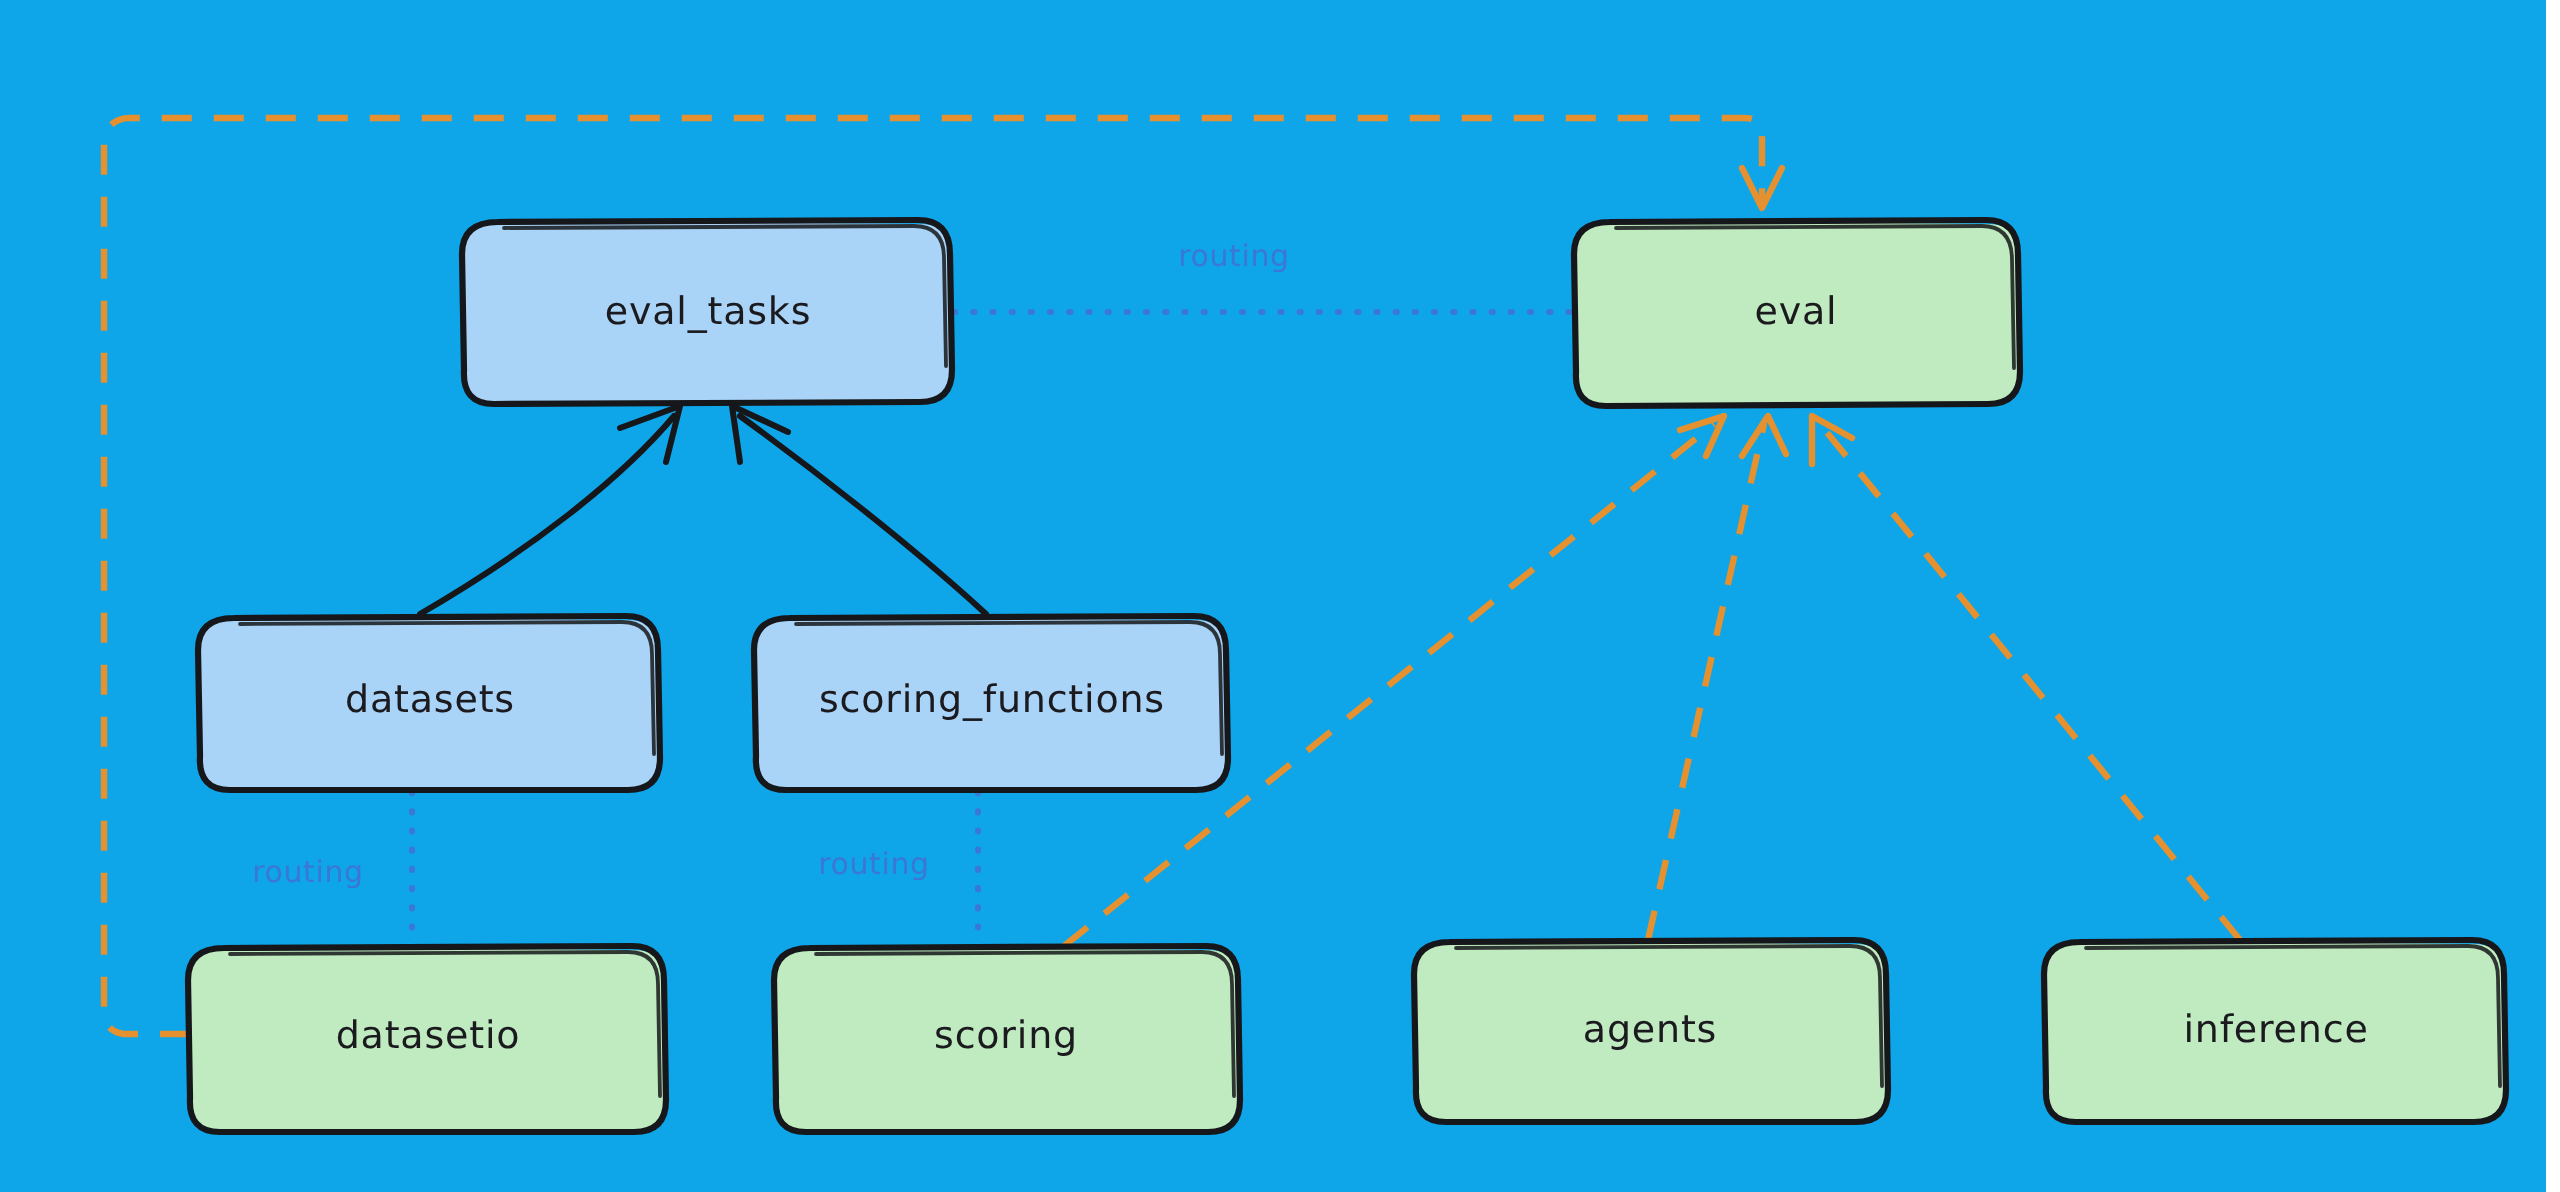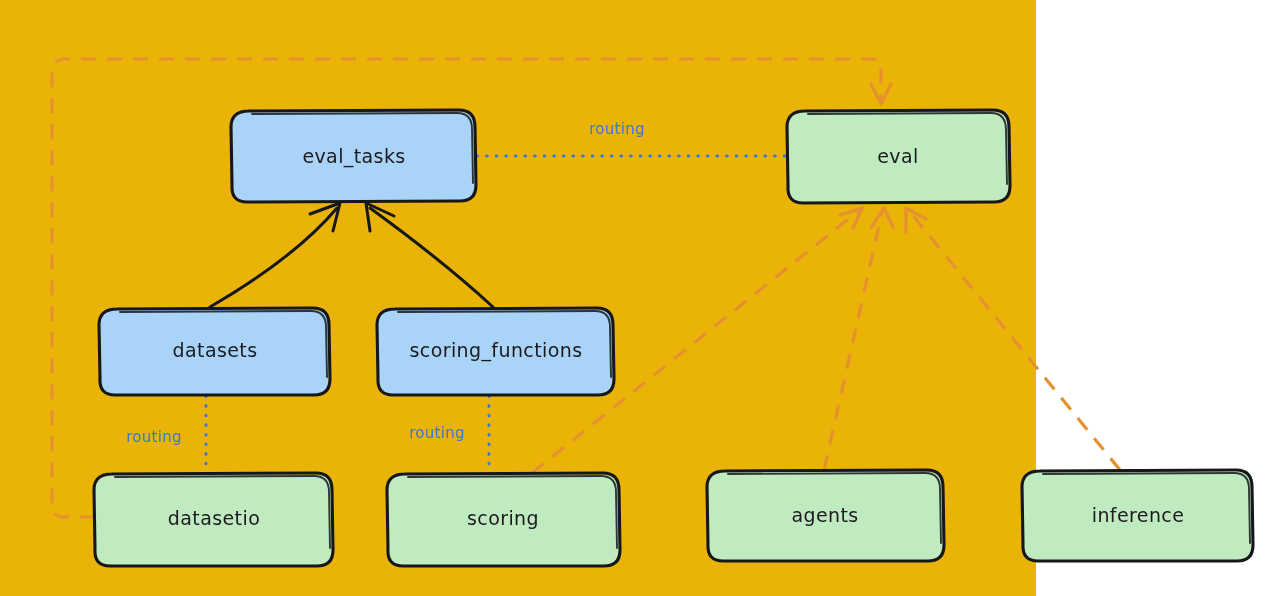--- a/index.html
+++ b/index.html
@@ -8,23 +8,23 @@
     background: #ffffff;
   }
   body {
     width: 1280px;
     height: 596px;
     overflow: hidden;
     font-family: "DejaVu Sans", sans-serif;
   }
   #diagram-root {
     position: relative;
-    width: 1036px;
+    width: 1273px;
     height: 596px;
-    background: #eab308;
+    background: #0ea5e9;
   }
   svg.canvas {
     position: absolute;
     top: 0;
     left: 0;
     width: 1280px;
     height: 596px;
     display: block;
   }
   .node-label {

